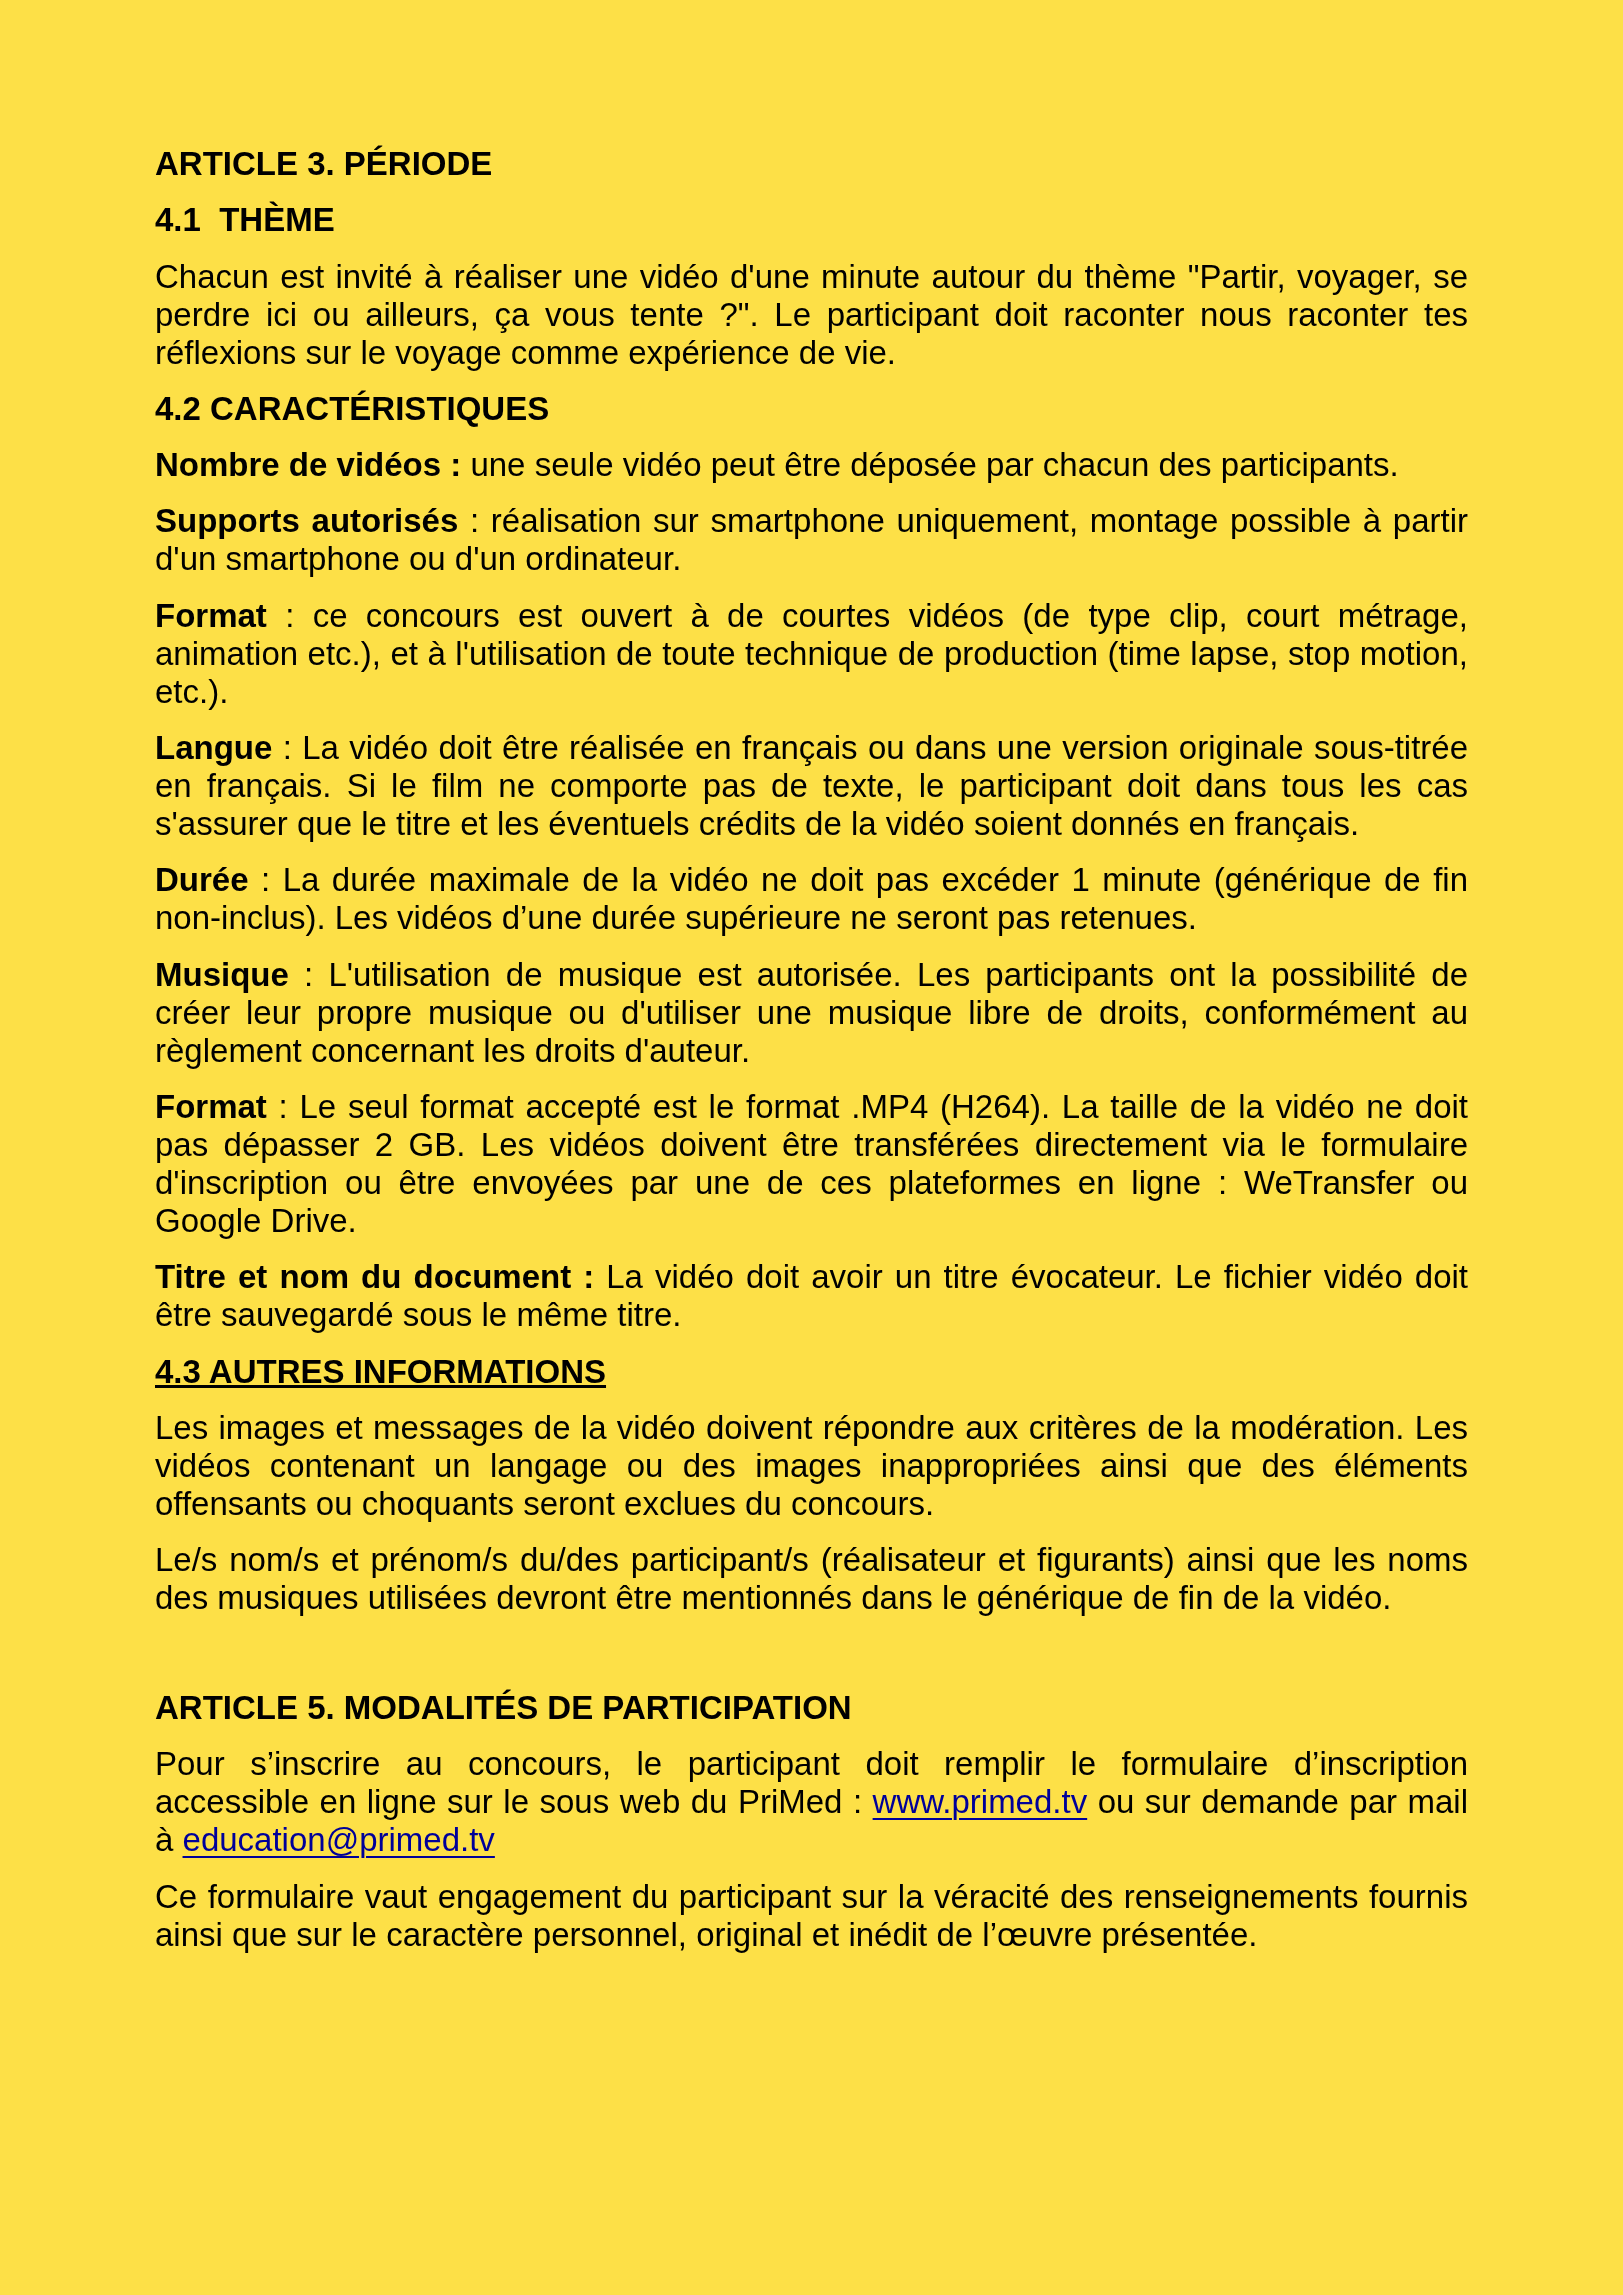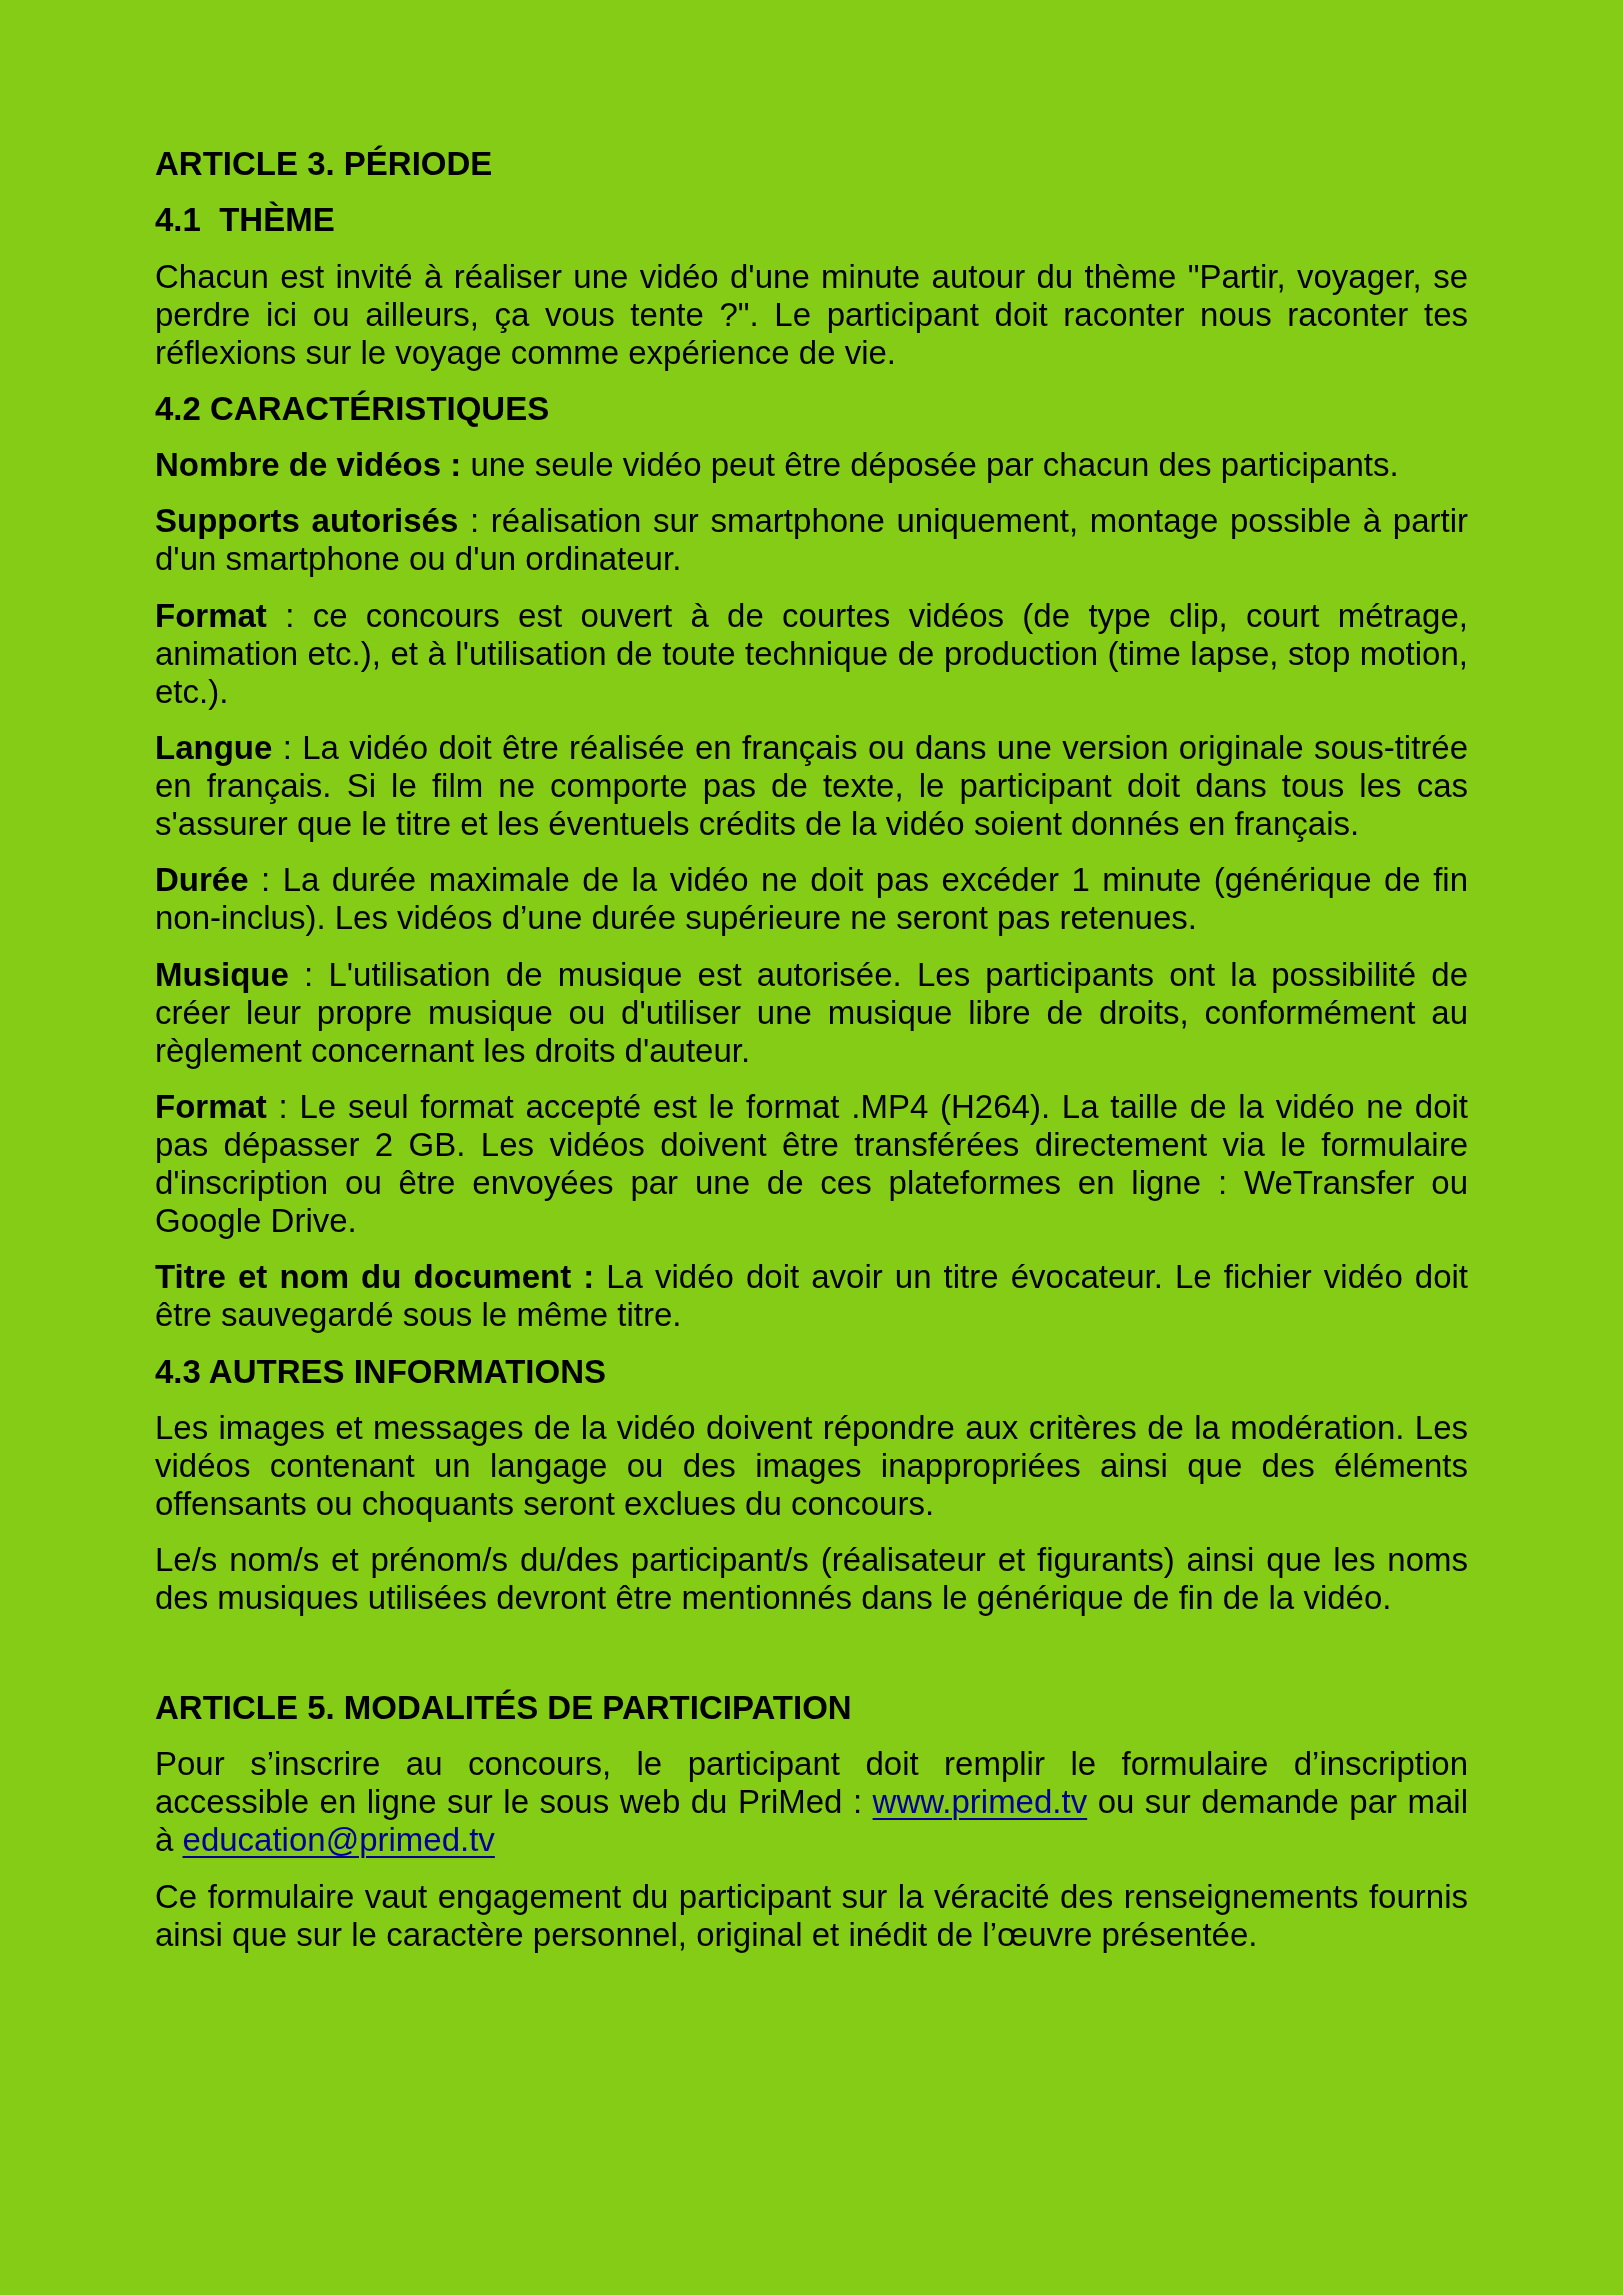--- a/index.html
+++ b/index.html
@@ -1,20 +1,20 @@
 <!DOCTYPE html>
 <html lang="fr" style="font-size:10.5px"><head>
 <meta charset="utf-8">
 <style>
   html, body { margin: 0; padding: 0; background: #ffffff; }
   .page {
     position: relative;
     width: 1623px;
     height: 2295px;
-    background: #84cc16;
+    background: #fde047;
     box-sizing: border-box;
     padding: 145px 155px 65px 155px;
     font-family: "Liberation Sans", sans-serif;
     font-size: 33px;
     line-height: 38px;
     color: #000000;
     overflow: hidden;
   }
   .h {
     font-size: 33px;
@@ -22,21 +22,21 @@
     font-weight: bold;
     margin: 0 0 18.3px 0;
     text-align: left;
     white-space: pre-wrap;
   }
   .para {
     margin: 0 0 18.3px 0;
     text-align: justify;
   }
   .b { font-weight: bold; }
-  .sp1 { margin-top: 10px; }
+  .sp1 { margin-top: 10px; text-decoration: underline; }
   .sp2 { margin-top: 72px; }
   a.link {
     color: #000099;
     text-decoration: underline;
     text-decoration-thickness: 2px;
     text-underline-offset: 4.6px;
     cursor: pointer;
     margin-top: 18px;
   }
 </style>

